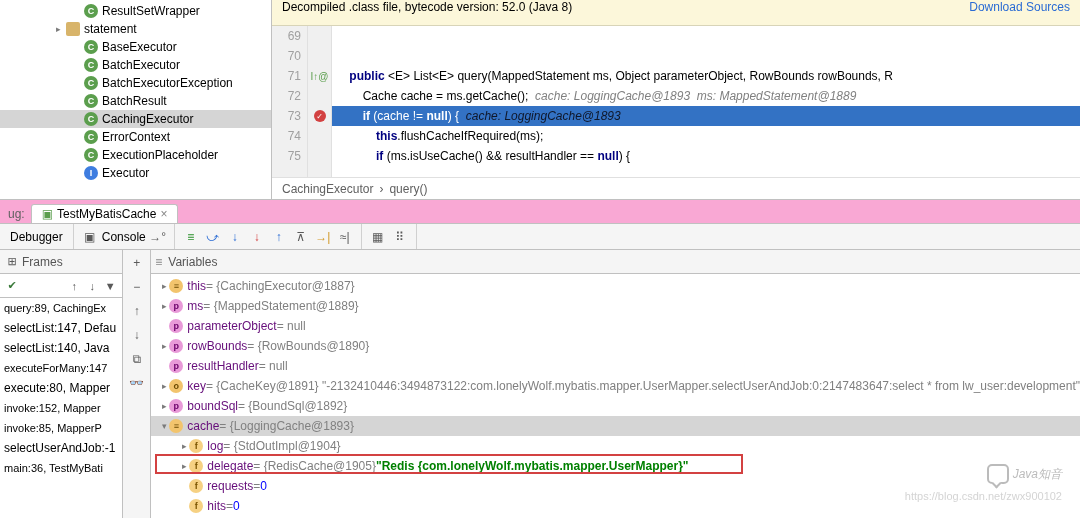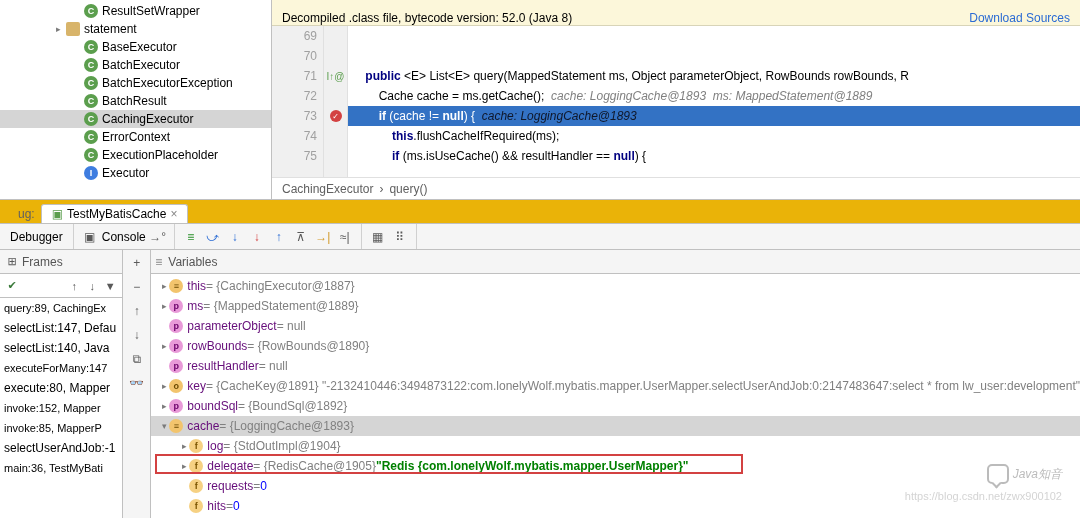--- a/index.html
+++ b/index.html
@@ -9,37 +9,37 @@
 .project-tree { width: 272px; border-right: 1px solid #c0c0c0; overflow: hidden; background: #fff; padding-top: 2px; }
 .tree-row { display: flex; align-items: center; height: 18px; padding-left: 4px; white-space: nowrap; cursor: pointer; }
 .tree-row.selected { background: #d5d5d5; }
 .tree-indent { display: inline-block; }
 .tree-expander { width: 10px; color: #7a7a7a; font-size: 9px; display: inline-block; }
 .tree-icon { width: 14px; height: 14px; border-radius: 50%; display: inline-flex; align-items: center; justify-content: center; font-size: 9px; font-weight: bold; margin-right: 4px; color: #fff; }
 .ic-class { background: #5b9e4d; }
 .ic-interface { background: #3e7de0; }
 .ic-folder { background: #d8b46a; border-radius: 2px; }
 .editor-pane { flex: 1; display: flex; flex-direction: column; position: relative; }
-.banner { background: #fcf7da; border-bottom: 1px solid #d8d4b8; height: 26px; display: flex; align-items: flex-end; padding: 0 10px; justify-content: space-between; }
+.banner { background: #fcf7da; border-bottom: 1px solid #d8d4b8; height: 26px; display: flex; align-items: flex-start; padding: 0 10px; justify-content: space-between; }
 .banner-link { color: #2a6bd4; cursor: pointer; }
 .code-area { display: flex; flex: 1; font-family: Consolas, monospace; font-size: 13px; overflow: hidden; }
-.gutter-ln { width: 52px; background: #f0f0f0; color: #a0a0a0; text-align: right; padding-right: 6px; border-right: 1px solid #e0e0e0; }
+.gutter-ln { width: 36px; background: #f0f0f0; color: #a0a0a0; text-align: right; padding-right: 6px; border-right: 1px solid #e0e0e0; }
 .gutter-ln div { height: 20px; line-height: 20px; }
 .gutter-marks { width: 24px; background: #f0f0f0; border-right: 1px solid #e0e0e0; }
 .gutter-marks div { height: 20px; display: flex; align-items: center; justify-content: center; }
 .bp { width: 12px; height: 12px; background: #d34141; border-radius: 50%; display: inline-flex; align-items: center; justify-content: center; color: #fff; font-size: 8px; }
 .code-lines { flex: 1; }
 .code-line { height: 20px; line-height: 20px; white-space: pre; padding-left: 4px; }
 .code-line.exec { background: #3372c4; color: #fff; }
 .kw { color: #000080; font-weight: bold; }
 .cm { color: #808080; font-style: italic; }
 .exec .kw { color: #fff; }
 .exec .cm { color: #0f172a; font-style: italic; }
 .breadcrumb { height: 22px; border-top: 1px solid #e0e0e0; display: flex; align-items: center; padding-left: 10px; color: #606060; gap: 6px; }
-.debug-tabs { height: 24px; display: flex; align-items: flex-end; border-bottom: 1px solid #c0c0c0; background: #eab308; padding-left: 12px; }
+.debug-tabs { height: 24px; display: flex; align-items: flex-end; border-bottom: 1px solid #c0c0c0; background: #f9a8d4; padding-left: 2px; }
 .dbg-lbl { padding: 2px 6px; color: #606060; }
 .dbg-tab { background: #fff; border: 1px solid #c0c0c0; border-bottom: none; padding: 2px 10px; display: flex; align-items: center; gap: 4px; border-radius: 3px 3px 0 0; }
 .toolbar { height: 26px; border-bottom: 1px solid #c0c0c0; display: flex; align-items: flex-start; background: #f5f5f5; }
 .tb-section { padding: 0 6px; border-right: 1px solid #d0d0d0; display: flex; align-items: center; gap: 2px; height: 100%; }
 .tb-btn { width: 20px; height: 20px; display: inline-flex; align-items: center; justify-content: center; color: #5a5a5a; cursor: pointer; border-radius: 2px; }
 .lower { flex: 1; display: flex; overflow: hidden; }
 .frames-pane { width: 136px; border-right: 1px solid #c0c0c0; display: flex; flex-direction: column; background: #fff; }
 .pane-header { height: 24px; border-bottom: 1px solid #c0c0c0; display: flex; align-items: center; padding: 0 4px; gap: 2px; background: #f5f5f5; color: #555; }
 .pane-header .tb-btn { width: 16px; height: 16px; font-size: 11px; }
 .frame-row { height: 20px; line-height: 20px; padding: 0 4px; white-space: nowrap; overflow: hidden; font-size: 11px; cursor: pointer; }

